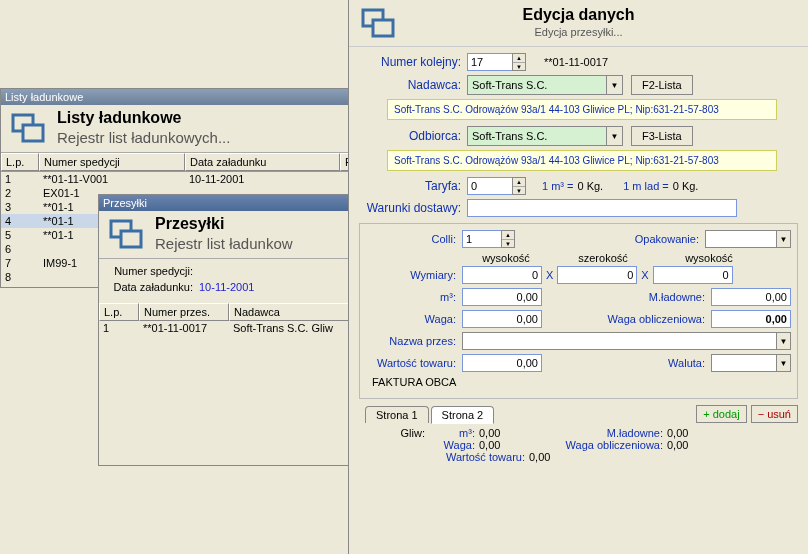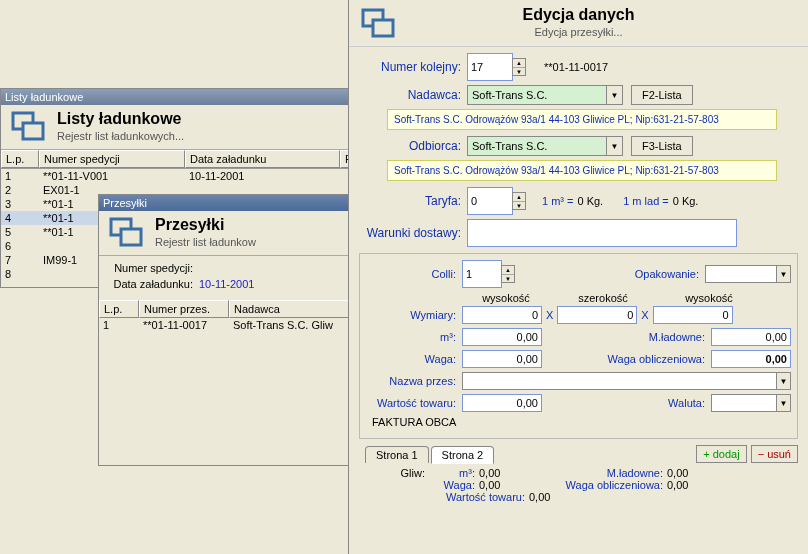--- a/index.html
+++ b/index.html
@@ -39,21 +39,21 @@
     padding: 4px 8px 6px 8px;
     background: #ece9d8;
     border-bottom: 1px solid #aaa;
   }
   .icon-overlap {
     width: 40px; height: 34px; position: relative; flex: 0 0 40px;
   }
   .icon-overlap svg { position:absolute; }
   .header-titles { margin-left: 8px; }
   .header-title { font-size: 16px; font-weight: bold; }
-  .header-sub { font-size: 11px; color: #555; margin-top: 2px; }
+  .header-sub { font-size: 15px; color: #555; margin-top: 2px; }
   .table1-head {
     display: flex;
     background: #ece9d8;
     border-bottom: 1px solid #999;
   }
   .table1-head > div {
     border: 1px solid #fff;
     border-right-color: #888;
     border-bottom-color: #888;
     padding: 2px 4px;
@@ -134,21 +134,21 @@
     position:relative;
   }
   .edycja-head .icon-overlap { position:absolute; left:10px; top:6px; }
   .edycja-head-titles { text-align:center; }
   .ed-title { font-size:16px; font-weight:bold; }
   .ed-sub { font-size:11px; color:#555; margin-top:2px; }
 
   .form-area { padding: 6px 10px 0 10px; }
   .frow { display:flex; align-items:center; margin-bottom:4px; }
   .flabel { width:108px; text-align:right; padding-right:6px; color:#1030b0; font-size:12px; }
-  .finput { height:28px; border:1px solid #7a96df; background:#fff; font-size:11px; padding:1px 3px; }
+  .finput { height:18px; border:1px solid #7a96df; background:#fff; font-size:11px; padding:1px 3px; }
   .fsmall { width:46px; text-align:right; }
   .spin {
     display:inline-flex; flex-direction:column; width:14px; height:18px;
     border:1px solid #888; background:#ece9d8; margin-left:-1px;
   }
   .spin div { flex:1; font-size:6px; text-align:center; line-height:8px; border-bottom:1px solid #aaa; cursor:pointer;}
   .spin div:last-child{border-bottom:none;}
   .fselect {
     display:inline-flex; align-items:center; height:20px;
     border:1px solid #888; background:#fff; font-size:11px; width:156px;

